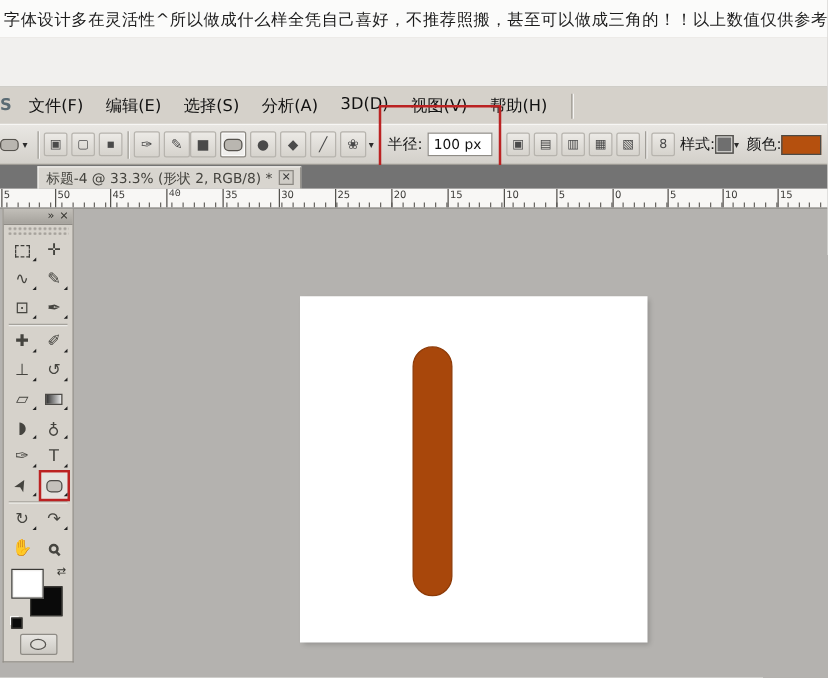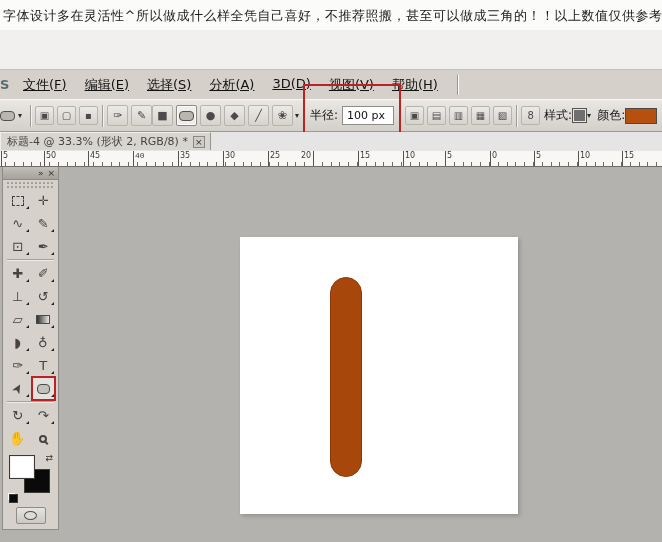--- a/index.html
+++ b/index.html
@@ -11,21 +11,21 @@
   .banner { height:30px; background:#fbfbfa; padding:7px 3px 0 3px;
     font-size:13px; color:#1c1c1c; letter-spacing:0.5px; white-space:nowrap; }
 
   
   .gapstrip { height:40px; background:#f1f0ee; border-bottom:1px solid #c4c1bb; }
 
   
   .menubar { height:29px; background:#d5d1ca; display:flex; align-items:center;
     font-size:13px; color:#111; }
   .menubar .logo-cut { width:14px; color:#5a6b74; font-weight:bold; overflow:hidden; }
-  .menu-items { display:flex;text-decoration:underline; }
+  .menu-items { display:flex; }
   .mi { padding:4px 9px; cursor:default; }
   .menu-sep { width:1px; height:20px; background:#9a968f; margin-left:10px;
     box-shadow:1px 0 0 #fff; }
 
   
   .optionsbar { height:33px; background:linear-gradient(#e9e7e3,#d3d0ca);
     border-top:1px solid #f7f6f4; border-bottom:1px solid #9d9a94;
     display:flex; align-items:center; font-size:12px; color:#1a1a1a; }
   .ob-group { display:flex; align-items:center; gap:3px; }
   .ob-sep { width:1px; height:22px; background:#a09d97; box-shadow:1px 0 0 #f2f1ef; margin:0 4px; }
@@ -40,21 +40,21 @@
   .obtn.pressed { background:#efeeec; border-color:#8d8a84; box-shadow:inset 0 0 0 1px #fbfbfa; }
   .redgroup { display:flex; align-items:center; gap:4px; border:2px solid #bb2222;
     padding:20px 5px; margin:0 4px; }
   .radius-input { width:52px; height:19px; border:1px solid #8f8c86; background:#fff;
     font-size:11px; padding:0 4px; font-family:inherit; color:#111; }
   .swatch-style { width:15px; height:15px; background:#6f6f6f; border:1px solid #55534f;
     box-shadow:0 0 0 1px #e8e6e2 inset; }
   .swatch-color { width:32px; height:16px; border:1px solid #4c4a46; }
 
   
-  .tabbar { height:19px; background:#e5e5e5; display:flex; align-items:flex-start; }
+  .tabbar { height:19px; background:#737373; display:flex; align-items:center;padding-left:30px; }
   .doctab { height:18px; background:#d8d5cf; border:1px solid #97948e; border-bottom:none;
     border-top-color:#efeeec; border-left-color:#efeeec; display:flex; align-items:center;
     gap:5px; padding:0 5px 0 6px; font-size:11px; color:#45443f; margin-left:0; }
   .tabclose { width:12px; height:12px; border:1px solid #8b8882; background:#cfccc6;
     font-size:9px; line-height:10px; text-align:center; color:#333; }
 
   
   .ruler { height:16px; background:#f8f7f5; border-bottom:1px solid #6f6d68; position:relative; overflow:hidden; }
   .tick { position:absolute; bottom:0; width:1px; height:4px; background:#6b6965; }
   .tick.major { height:15px; background:#55534f; }
@@ -275,21 +275,21 @@
       <span class="rlab" style="left: 90px;">45</span>
       <i class="tick major" style="left: 133px;"></i>
       <span class="rlab" style="left: 135px; font-family: Liberation Mono, monospace;">40</span>
       <i class="tick major" style="left: 178px;"></i>
       <span class="rlab" style="left: 180px;">35</span>
       <i class="tick major" style="left: 223px;"></i>
       <span class="rlab" style="left: 225px;">30</span>
       <i class="tick major" style="left: 268px;"></i>
       <span class="rlab" style="left: 270px;">25</span>
       <i class="tick major" style="left: 313px;"></i>
-      <span class="rlab" style="left: 301px;">20</span>
+      <span class="rlab" style="left: 315px;">20</span>
       <i class="tick major" style="left: 358px;"></i>
       <span class="rlab" style="left: 360px;">15</span>
       <i class="tick major" style="left: 403px;"></i>
       <span class="rlab" style="left: 405px;">10</span>
       <i class="tick major" style="left: 445px;"></i>
       <span class="rlab" style="left: 447px;">5</span>
       <i class="tick major" style="left: 490px;"></i>
       <span class="rlab" style="left: 492px;">0</span>
       <i class="tick major" style="left: 534px;"></i>
       <span class="rlab" style="left: 536px;">5</span>

